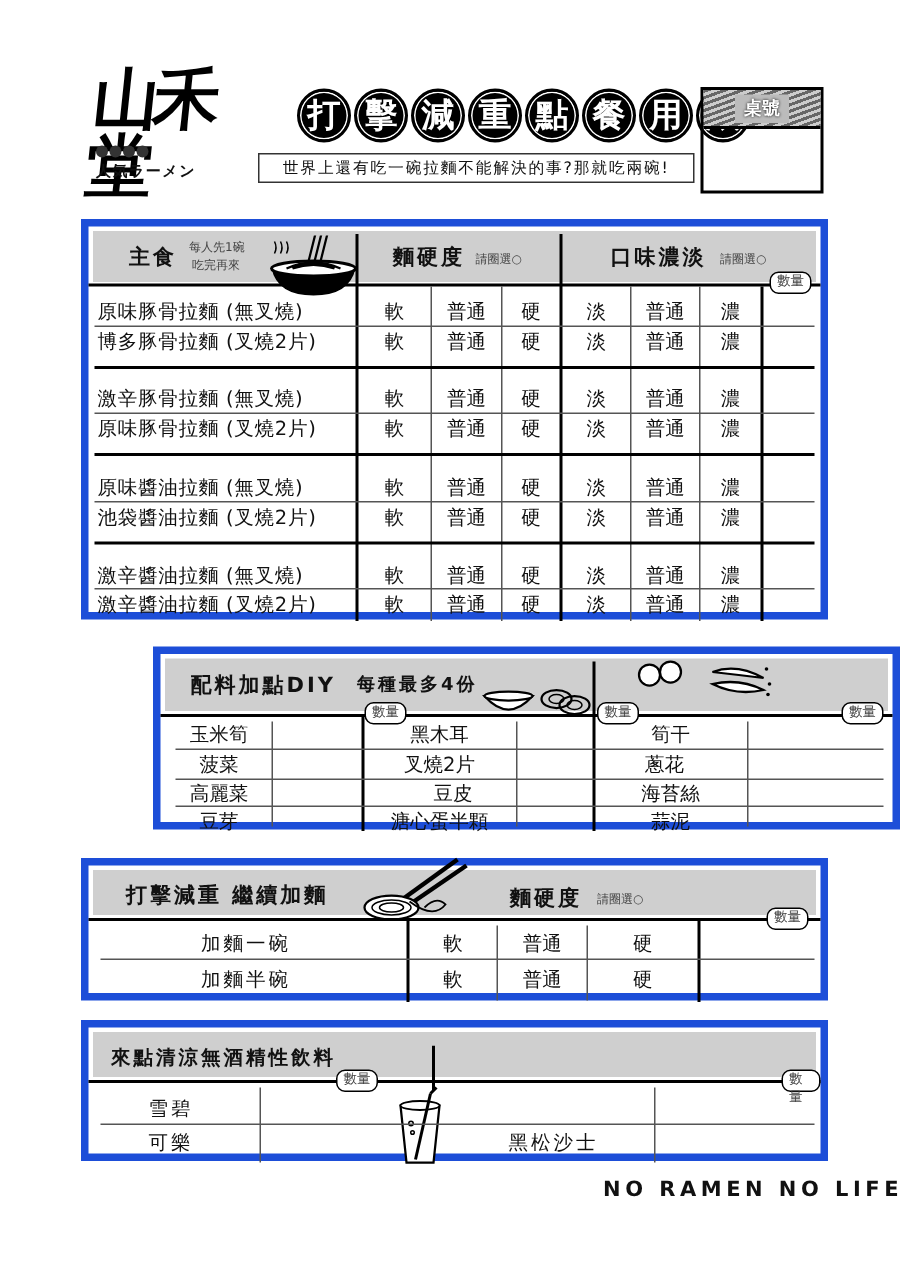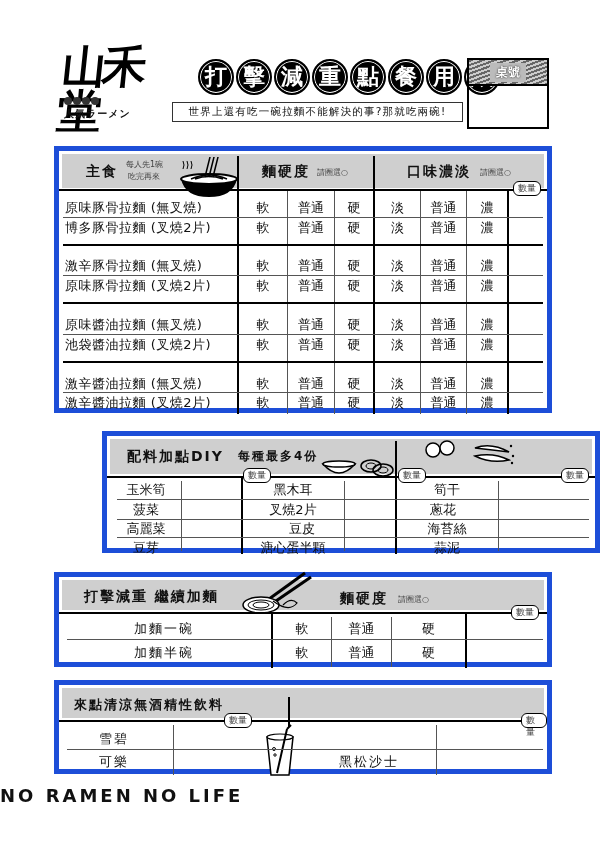--- a/index.html
+++ b/index.html
@@ -33,21 +33,21 @@
   .hline { position: absolute; height: 1px; background: #555; }
 
   
   .main-sec { left: 54px; top: 146px; width: 498px; height: 267px; }
   .main-name { position: absolute; left: 6px; font-size: 13px; letter-spacing: 0.5px; white-space: nowrap; }
   .head-title { position: absolute; font-weight: bold; font-size: 14px; letter-spacing: 2px; }
   .head-small { position: absolute; font-size: 8px; color: #444; }
 
   .bowl { position: absolute; left: 120px; top: 6px; width: 60px; height: 42px; }
 
-  .footer { position: absolute; left: 0; width: 602px; top: 785px; text-align: left; font-weight: bold; font-size: 18px; letter-spacing: 3px; font-family: "DejaVu Sans", sans-serif; }
+  .footer { position: absolute; left: 0; width: 602px; top: 785px; text-align: right; font-weight: bold; font-size: 14px; letter-spacing: 3px; font-family: "DejaVu Sans", sans-serif; }
 </style>
 </head>
 <body>
 
 <div class="logo">
   <div class="logo-main">山禾堂</div>
   <div class="logo-circles">
       <span></span>
       <span></span>
       <span></span>

